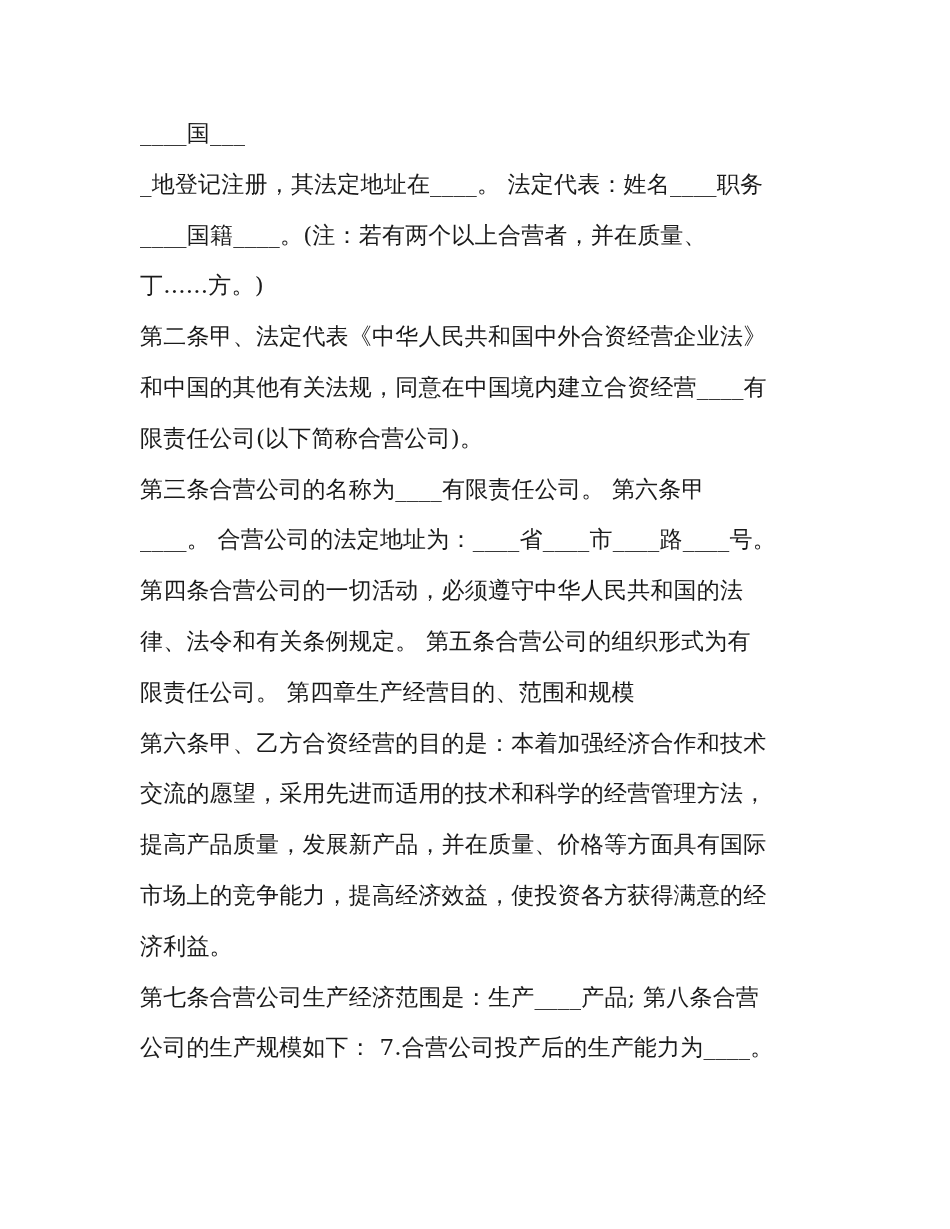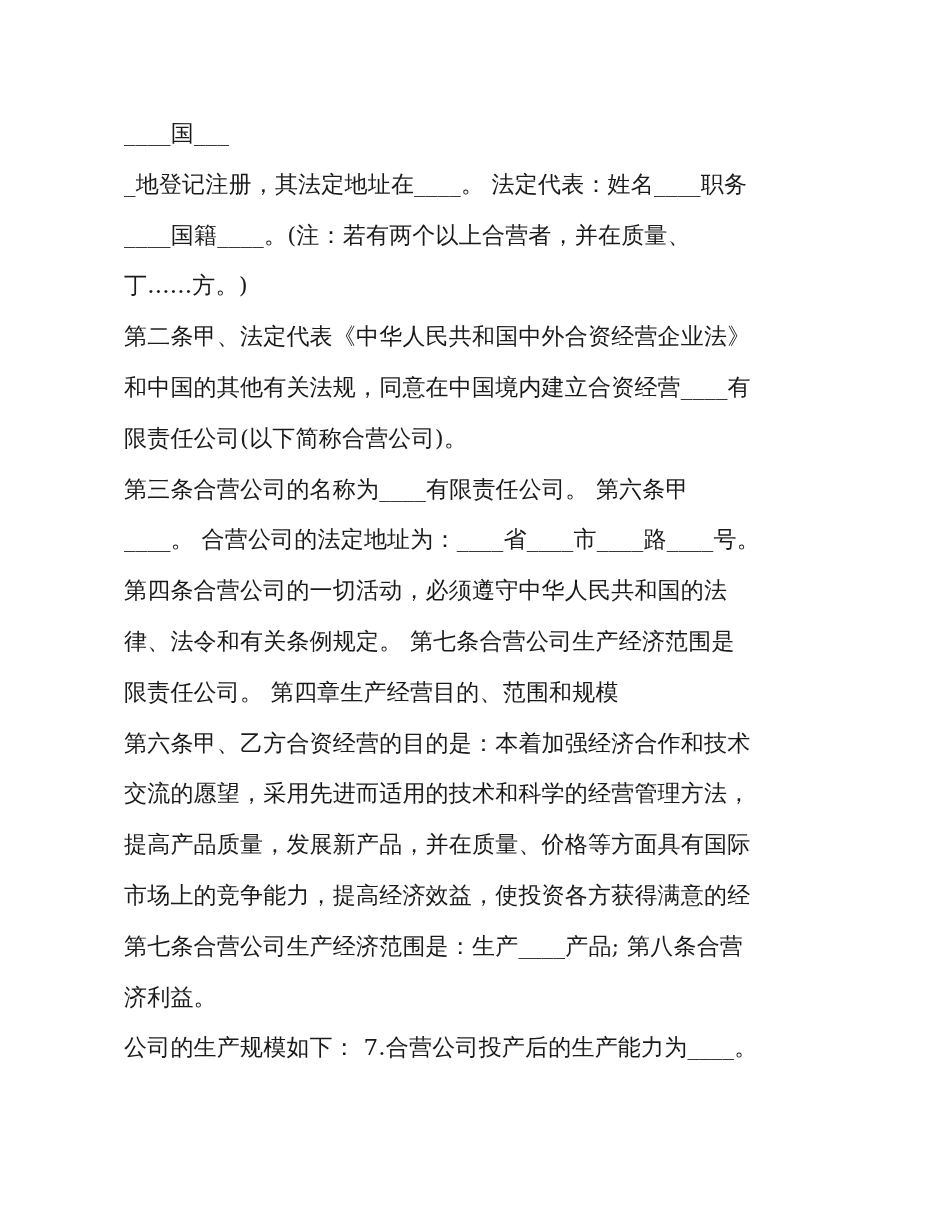--- a/index.html
+++ b/index.html
@@ -1,21 +1,21 @@
 <!DOCTYPE html>
 <html><head>
 <meta charset="utf-8">
 <style>
   html, body { margin: 0; padding: 0; background: #ffffff; }
   body { width: 950px; height: 1229px; position: relative; overflow: hidden; }
   .page {
     position: absolute; left: 0; top: 0; width: 950px; height: 1229px; background: #ffffff;
   }
   .text {
-    position: absolute; left: 124px; top: 108px; width: 680px;
+    position: absolute; left: 140px; top: 108px; width: 680px;
     font-family: "DejaVu Serif", "Liberation Serif", serif;
     font-size: 23px; line-height: 50.8px; color: #1a1a1a;
     white-space: nowrap;
   }
   .line { height: 50.8px; display: block; letter-spacing: 0.2px; }
 </style>
 </head>
 <body>
 
 <div class="page">
@@ -23,23 +23,23 @@
     <span class="line">____国___</span>
     <span class="line">_地登记注册，其法定地址在____。 法定代表：姓名____职务</span>
     <span class="line">____国籍____。(注：若有两个以上合营者，并在质量、</span>
     <span class="line">丁......方。)</span>
     <span class="line">第二条甲、法定代表《中华人民共和国中外合资经营企业法》</span>
     <span class="line">和中国的其他有关法规，同意在中国境内建立合资经营____有</span>
     <span class="line">限责任公司(以下简称合营公司)。</span>
     <span class="line">第三条合营公司的名称为____有限责任公司。 第六条甲</span>
     <span class="line">____。 合营公司的法定地址为：____省____市____路____号。</span>
     <span class="line">第四条合营公司的一切活动，必须遵守中华人民共和国的法</span>
-    <span class="line">律、法令和有关条例规定。 第七条合营公司生产经济范围是</span>
+    <span class="line">律、法令和有关条例规定。 第五条合营公司的组织形式为有</span>
     <span class="line">限责任公司。 第四章生产经营目的、范围和规模</span>
     <span class="line">第六条甲、乙方合资经营的目的是：本着加强经济合作和技术</span>
     <span class="line">交流的愿望，采用先进而适用的技术和科学的经营管理方法，</span>
     <span class="line">提高产品质量，发展新产品，并在质量、价格等方面具有国际</span>
     <span class="line">市场上的竞争能力，提高经济效益，使投资各方获得满意的经</span>
+    <span class="line">济利益。</span>
     <span class="line">第七条合营公司生产经济范围是：生产____产品; 第八条合营</span>
-    <span class="line">济利益。</span>
     <span class="line">公司的生产规模如下： 7.合营公司投产后的生产能力为____。</span>
   </div>
 </div>
 
 </body></html>

